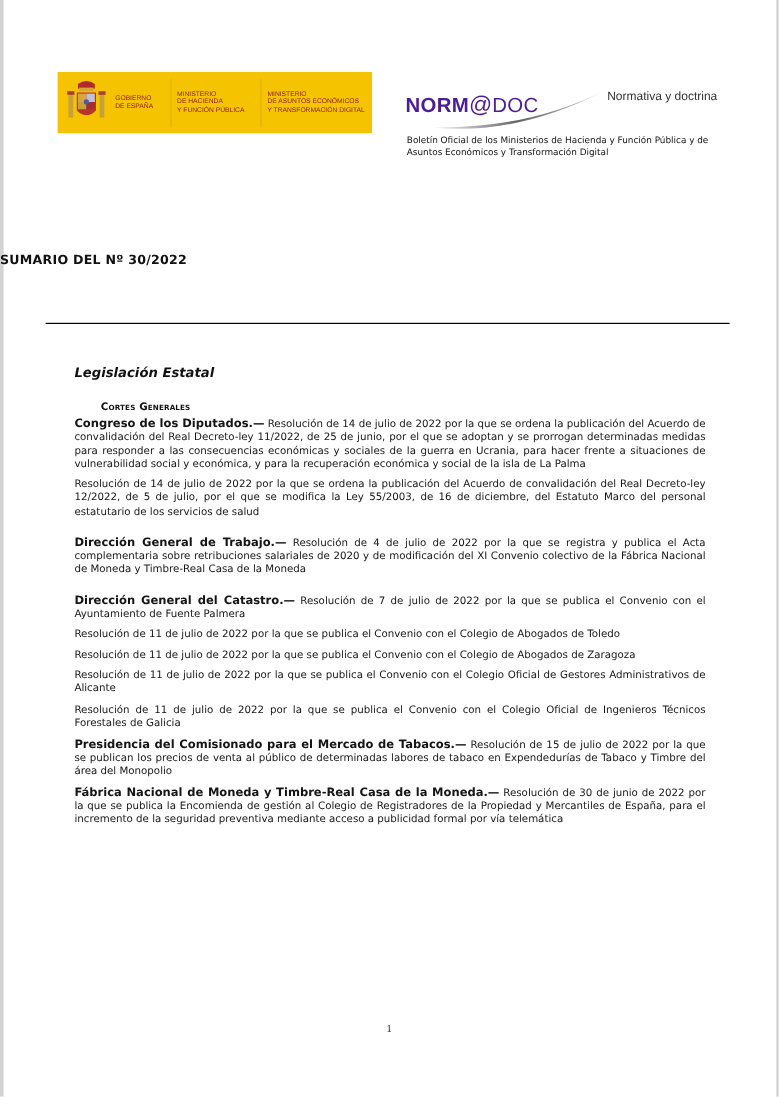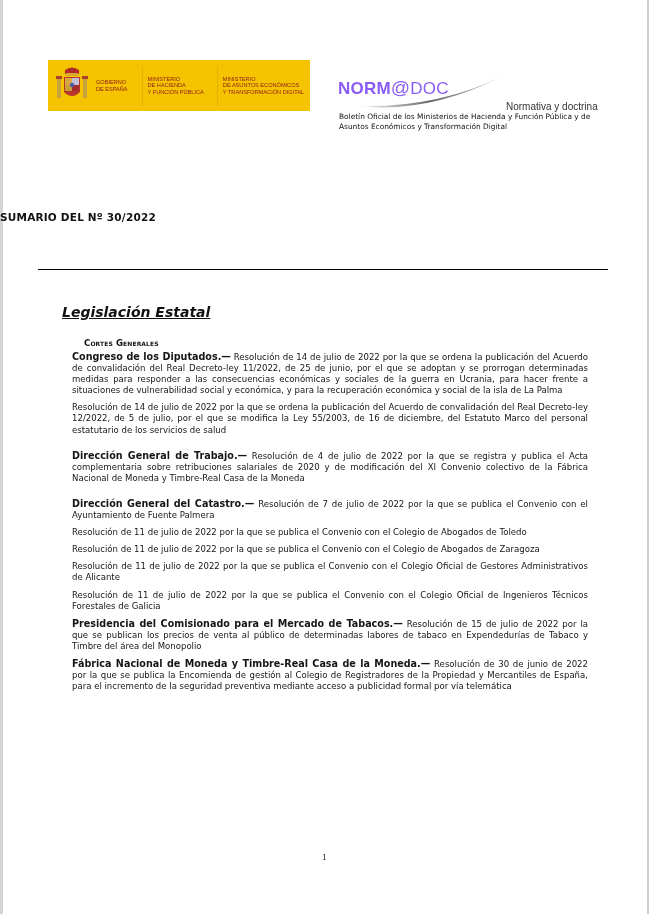--- a/index.html
+++ b/index.html
@@ -19,49 +19,49 @@
     .gov-col { font-family: "Liberation Sans", sans-serif; font-size: 5.6px; line-height: 6.4px; color: #8a1c1c; text-transform: uppercase; }
     .gov-col.c1 { margin-left: 6px; width: 46px; }
     .gov-col.c2 { width: 70px; border-left: 1px solid #e3b200; padding-left: 5px; height: 40px; display:flex; flex-direction: column; justify-content: center; }
     .gov-col.c3 { width: 88px; border-left: 1px solid #e3b200; padding-left: 5px; height: 40px; display:flex; flex-direction: column; justify-content: center; }
     .gov-col.c1 { height: 40px; display:flex; flex-direction: column; justify-content: center; }
 
     
     .normadoc-logo { position: absolute; left: 338px; top: 68px; width: 260px; height: 42px; }
     .normadoc-text {
       position: absolute; left: 0; top: 9px; font-family: "Liberation Sans", sans-serif;
-      font-size: 17px; color: #8b5cf6; letter-spacing: 0.2px;
+      font-size: 17px; color: #4c1d95; letter-spacing: 0.2px;
     }
     .normadoc-text b { font-weight: bold; }
     .normadoc-tagline {
       position: absolute; left: 168px; top: 7px; font-family: "Liberation Sans", sans-serif;
-      font-size: 10px; color: #333; margin-top: 26px;
+      font-size: 10px; color: #333;
     }
     .swoosh { position: absolute; left: 20px; top: 8px; }
     .bulletin-title {
       position: absolute; left: 339px; top: 112px; width: 270px;
       font-family: "DejaVu Sans", sans-serif; font-weight: normal; font-size: 7.4px; line-height: 10px; color: #111;
     }
 
     .sumario-title {
       position: absolute; left: 0; width: 649px; top: 211px; text-align: left;
       font-weight: bold; font-size: 10.5px; letter-spacing: 0.2px;
     }
     .rule { position: absolute; left: 38px; top: 269px; width: 570px; height: 1px; background: #000; }
 
     .content { position: absolute; left: 62px; top: 304px; width: 526px; }
     .sec-title { font-weight: bold; font-size: 10.6px; margin: 0 0 10px 0; letter-spacing: 0.1px; }
     .sec-title .num { display: inline-block; width: 22px; }
-    .subsec { font-weight: bold; font-style: italic; font-size: 14px; margin: 0 0 18px 0; text-decoration: underline; }
+    .subsec { font-weight: bold; font-style: italic; font-size: 11px; margin: 0 0 18px 0; }
     .ministry {
       font-weight: bold; font-size: 8.6px; margin: 0 0 3px 0; font-variant: small-caps;
       text-transform: none; letter-spacing: 0.1px; padding-left: 22px;
     }
     .entry {
-      font-size: 8.55px; line-height: 11.1px; text-align: justify; margin: 0 0 6px 10px; color: #151515;
+      font-size: 8.55px; line-height: 11.1px; text-align: justify; margin: 0 0 6px 0; color: #151515;
       hyphens: manual;
     }
     .entry .org { font-weight: bold; font-size: 9.6px; }
     .gap { height: 8px; }
     .page-number { position: absolute; left: 0; width: 649px; top: 853px; text-align: center; font-family: "DejaVu Serif", serif; font-size: 8px; color: #333; }
   </style>
 </head>
 <body>
 
 <div class="page-border-left"></div>

